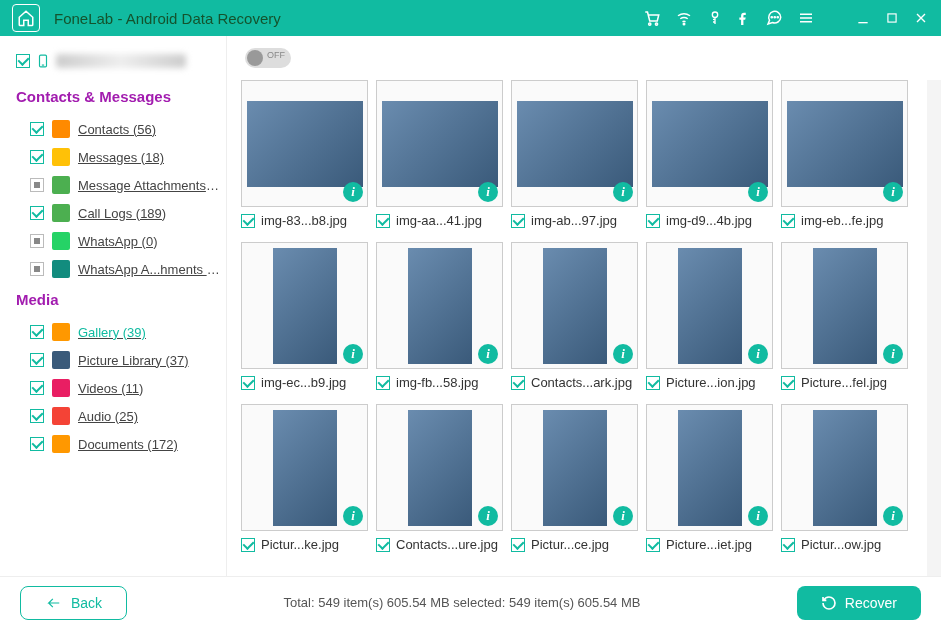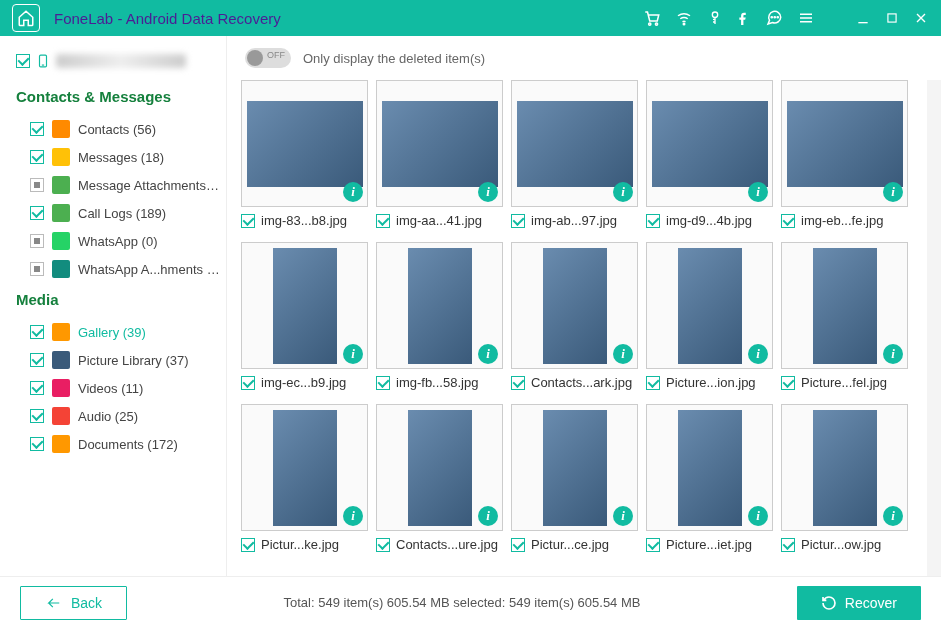--- a/index.html
+++ b/index.html
@@ -1,30 +1,30 @@
 <!DOCTYPE html>
 <html><head>
 <meta charset="utf-8">
 <style>
 * { margin: 0; padding: 0; box-sizing: border-box; }
 body { font-family: Arial, sans-serif; font-size: 13px; width: 941px; height: 628px; background: #fff; overflow: hidden; }
 
-.titlebar { height: 36px; background: #11bba1; display: flex; align-items: center; padding: 0 12px; color: #4c1d95; }
+.titlebar { height: 36px; background: #11bba1; display: flex; align-items: center; padding: 0 12px; color: #14532d; }
 .titlebar .home-icon { width: 28px; height: 28px; display:flex; align-items:center; justify-content:center; border:1.5px solid #fff; border-radius:4px; margin-right:14px;}
 .titlebar .title { font-size: 15px; flex: 1; }
 .titlebar .icons { display: flex; gap: 14px; align-items: center; }
 .titlebar .icons span { cursor: pointer; display:flex; align-items:center; }
 .titlebar svg { display:block; }
 
 .content { display: flex; height: 540px; }
 .sidebar { width: 226px; padding: 12px 6px 12px 16px; overflow:hidden; }
 .device-row { display: flex; align-items: center; gap: 6px; padding: 4px 0 10px 0;}
 .device-row .blur { filter: blur(3px); color:#aaa; width:130px; height:14px; background:linear-gradient(90deg,#ccc,#eee,#ccc); border-radius:3px;}
-.section-title { font-size: 15px; font-weight: bold; margin: 8px 0 10px 0; color:#15803d;}
-.side-item { display: flex; align-items: center; gap: 8px; padding: 5px 0 5px 14px; color:#444;}
+.section-title { font-size: 15px; font-weight: bold; margin: 8px 0 10px 0; color:#a21caf;}
+.side-item { display: flex; align-items: center; gap: 8px; padding: 5px 0 5px 14px; color:#444;text-decoration:underline;}
 .side-item.active span.label { color: #11bba1; }
 .side-item .icon { width: 18px; height: 18px; display:flex; align-items:center; justify-content:center; border-radius:2px; font-size:11px; color:#fff; flex-shrink:0;}
 .side-item .label { white-space: nowrap; overflow: hidden; text-overflow: ellipsis; max-width:150px;}
 
 .checkbox { width: 14px; height: 14px; border: 1.5px solid #bbb; display:inline-flex; align-items:center; justify-content:center; cursor:pointer; flex-shrink:0; background:#fff;}
 .checkbox.checked { border-color: #11bba1; }
 .checkbox.checked::after { content:''; width:5px; height:8px; border:solid #11bba1; border-width:0 2px 2px 0; transform:rotate(45deg); margin-top:-2px;}
 .checkbox.mixed::after { content:''; width:6px; height:6px; background:#888;}
 
 .main { flex: 1; display:flex; flex-direction:column; border-left:1px solid #eee;}
@@ -39,21 +39,21 @@
 .grid-wrap{flex:1; overflow-y:auto; padding:0 10px 10px 14px; position:relative;}
 .grid { display:grid; grid-template-columns: repeat(5, 127px); gap: 14px 8px; }
 .thumb-cell{}
 .thumb{ width:127px; height:127px; border:1px solid #ccc; display:flex; align-items:center; justify-content:center; position:relative; background:#fafafa;}
 .thumb .img-ph{ background:linear-gradient(135deg,#6a8caf,#3a5a7a); }
 .thumb .info-badge{position:absolute; right:4px; bottom:4px; width:20px; height:20px; background:#11bba1; border-radius:50%; color:#fff; font-style:italic; font-family:Georgia,serif; font-weight:bold; display:flex; align-items:center; justify-content:center; font-size:13px;}
 .thumb-label{ display:flex; align-items:center; gap:6px; margin-top:6px; }
 .thumb-label .label{white-space:nowrap; overflow:hidden; text-overflow:ellipsis; font-size:13px; max-width:104px; color:#333;}
 
 .footer{ height:52px; border-top:1px solid #eee; display:flex; align-items:center; padding:0 20px; gap:20px;}
-.btn{height:34px; padding:0 24px; border-radius:1px; display:flex; align-items:center; gap:8px; cursor:pointer; font-size:14px;}
+.btn{height:34px; padding:0 24px; border-radius:8px; display:flex; align-items:center; gap:8px; cursor:pointer; font-size:14px;}
 .btn-back{border:1.5px solid #11bba1; color:#11bba1;}
 .btn-recover{background:#11bba1; color:#fff;}
 .footer-text{flex:1; text-align:center; color:#555; font-size:13px;}
 
 .scrollbar-track{width:14px; background:#f4f4f4;}
 
 
 .ph0{background:linear-gradient(135deg,#b5a08a,#5a4a3a);}
 .ph1{background:radial-gradient(#223,#000);}
 .ph2{background:linear-gradient(180deg,#9cc6e8,#5a8ab8);}
@@ -210,21 +210,20 @@
           <span class="label">Documents (172)</span>
         </div>
       </div>
   </div>
 
   <div class="main">
     <div class="topbar">
       <div class="toggle">
           <span class="off-txt">OFF</span>
         </div>
-      <span class="toggle-label">Only display the deleted item(s)</span>
     </div>
     <div style="display:flex; flex:1; overflow:hidden;">
       <div class="grid-wrap">
         <div class="grid" id="grid">
             <div class="thumb-cell">
               <div class="thumb">
                 <div class="img-ph ph0" style="width: 116px; height: 86px;"></div>
                 <div class="info-badge">i</div>
               </div>
               <div class="thumb-label">

